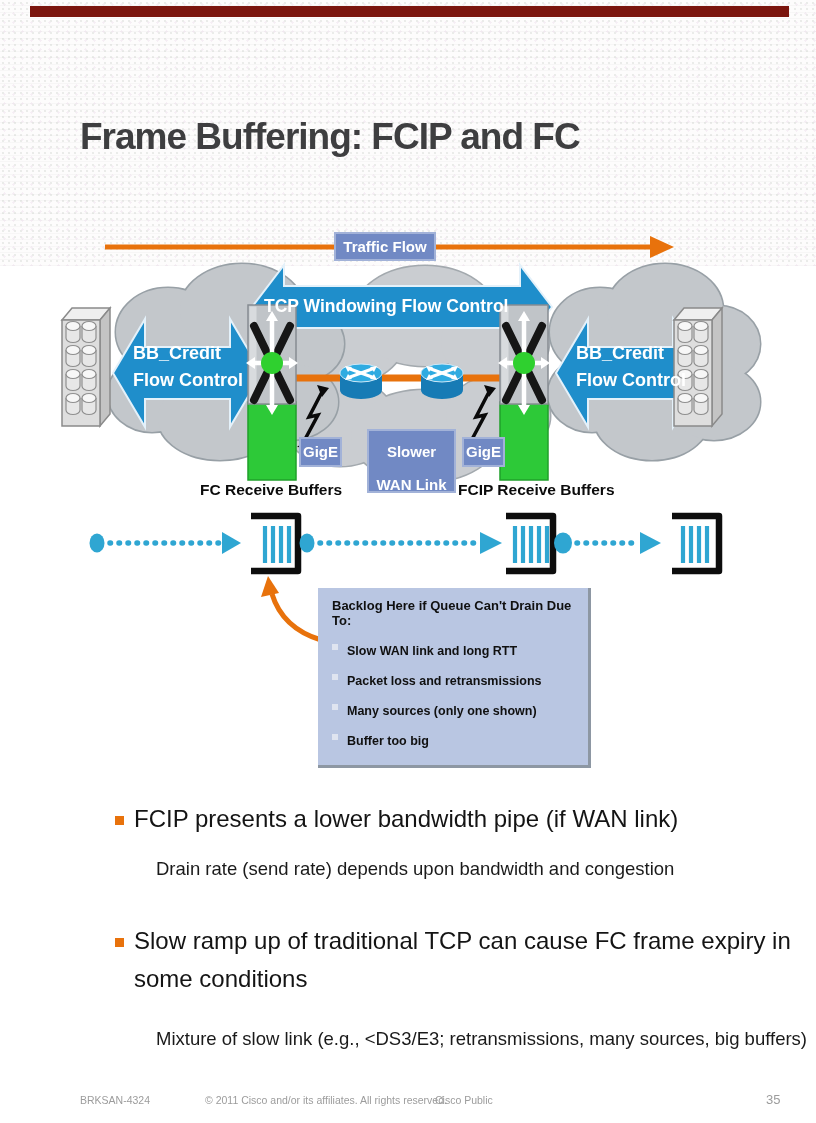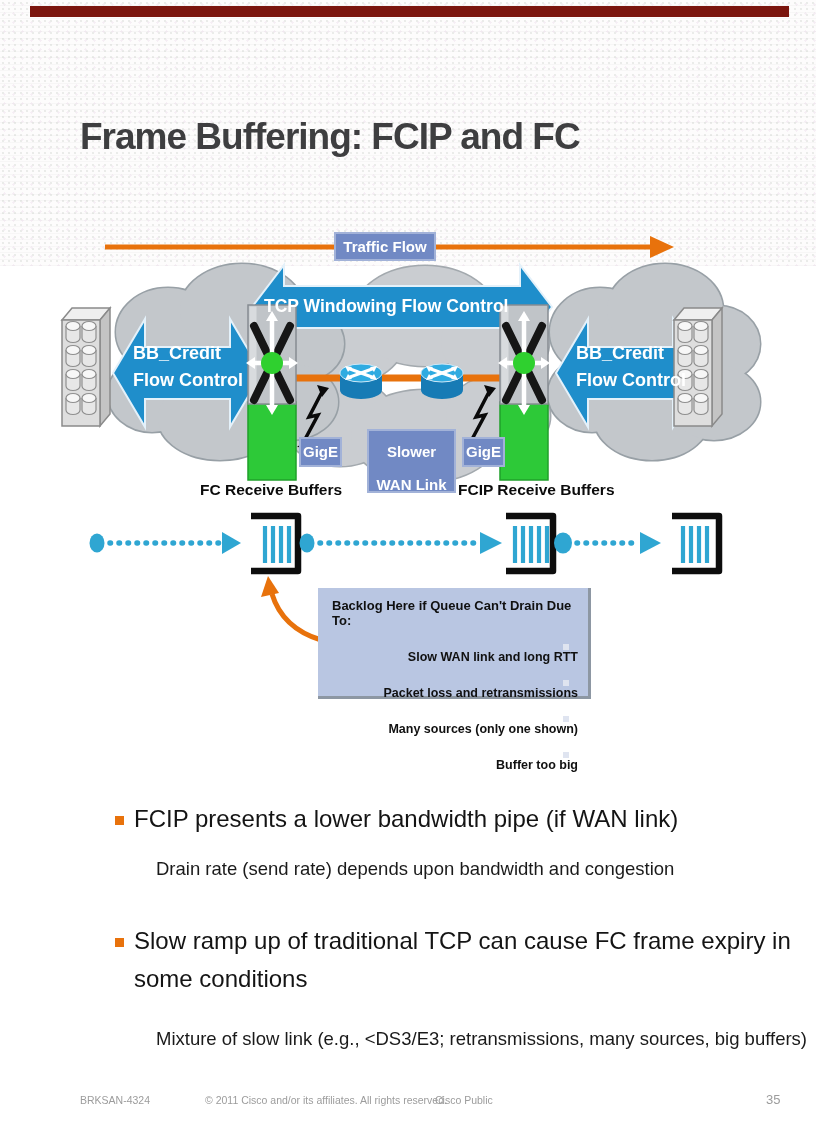--- a/index.html
+++ b/index.html
@@ -22,25 +22,25 @@
   .lbl-traffic{left:334px;top:232px;width:102px;height:29px;font-size:15px;line-height:25px;}
   .lbl-gige1{left:299px;top:437px;width:43px;height:30px;font-size:15px;line-height:26px;}
   .lbl-gige2{left:462px;top:437px;width:43px;height:30px;font-size:15px;line-height:26px;}
   .lbl-wan{left:367px;top:429px;width:89px;height:64px;font-size:15px;line-height:33px;white-space:pre-line;padding-top:4px;}
   .arrow-text{color:#ffffff;font-weight:bold;text-align:left;}
   .tcp-text{left:264px;top:296px;width:278px;font-size:17.5px;}
   .bb-text{width:110px;font-size:18px;line-height:27px;white-space:pre-line;}
   .bb-left{left:133px;top:340px;}
   .bb-right{left:576px;top:340px;}
   .buf-lbl{font-size:15.5px;font-weight:bold;color:#0b0b0b;text-align:center;white-space:nowrap;}
-  .callout{left:318px;top:588px;width:273px;height:111px;background:#b9c6e2;
+  .callout{left:318px;top:588px;width:273px;height:180px;background:#b9c6e2;
            border-right:3px solid #8d97a3;border-bottom:3px solid #8d97a3;box-sizing:border-box;
            padding:10px 10px 0 14px;}
   .callout-title{font-size:13px;font-weight:bold;color:#101010;}
-  .callout-item{display:flex;align-items:flex-end;margin-top:16px;font-size:12.5px;font-weight:bold;color:#101010;flex-direction:column;}
+  .callout-item{display:flex;align-items:flex-start;margin-top:16px;font-size:12.5px;font-weight:bold;color:#101010;}
   .callout-sq{width:6px;height:6px;background:#dfe4f0;margin-right:9px;flex:0 0 auto;}
   .bullet-sq{width:9px;height:9px;background:#e8720c;}
   .b-main{font-size:24px;color:#141414;line-height:38px;white-space:pre-line;}
   .b-sub{font-size:18.5px;color:#1a1a1a;white-space:nowrap;}
   .footer{font-size:10.5px;color:#9c9c9c;white-space:nowrap;}
 </style>
 </head>
 <body>
 
 <div class="abs header-tex"></div>

